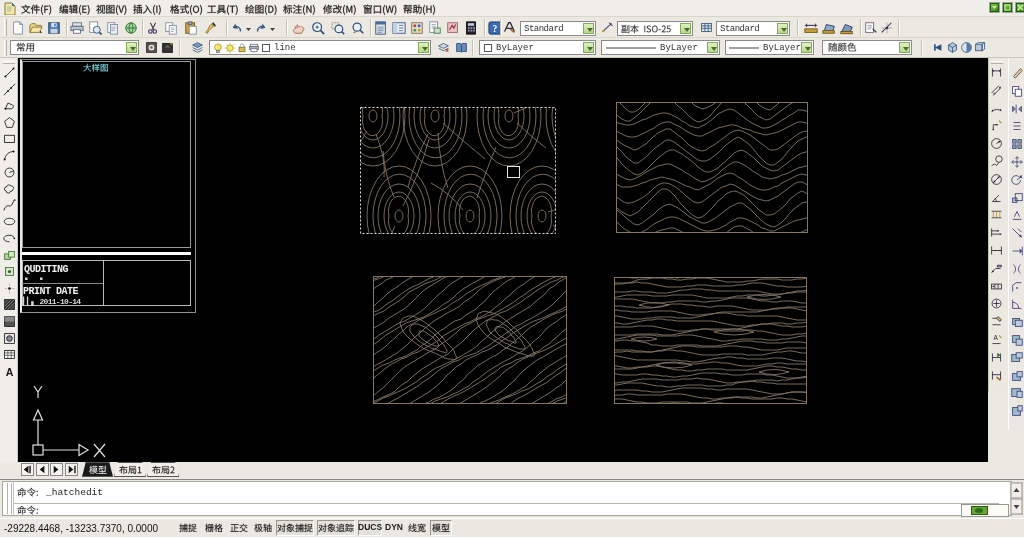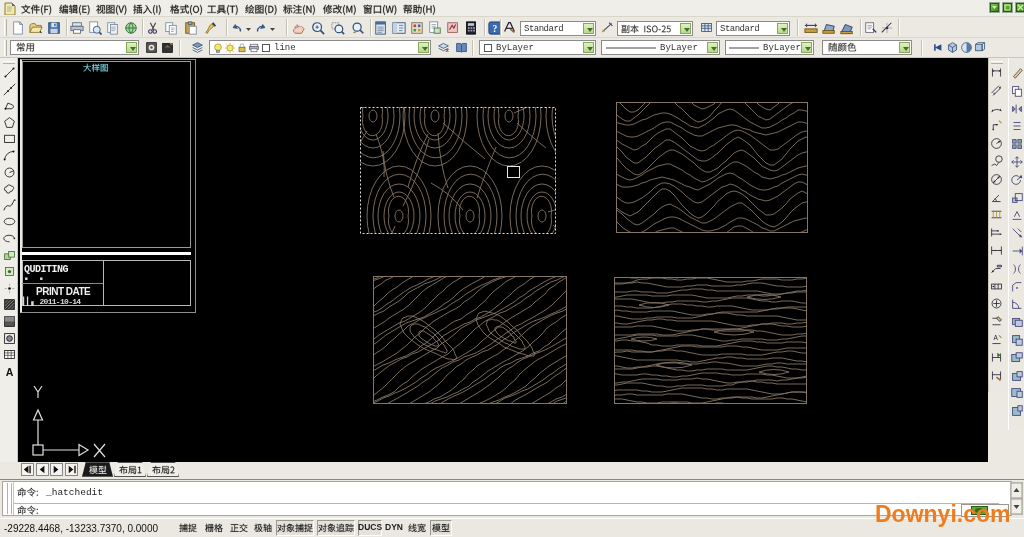--- a/index.html
+++ b/index.html
@@ -522,21 +522,21 @@
     <div class="abs" style="left:22px;top:283px;width:81px;height:1px;background:#888"></div>
     <svg class="abs " style="left:83.0px;top:63.0px" width="27" height="11" viewBox="0 0 27 11">
       <g fill="#7fd8e8" stroke="#7fd8e8" stroke-width="2.0" transform="translate(0,7.82) scale(0.0850,-0.0850)">
         <use href="#c45" x="0"></use>
         <use href="#c46" x="100"></use>
         <use href="#c9" x="200"></use>
       </g>
     </svg>
     <div class="abs" style="left:24px;top:264px;font-family:'Liberation Mono',monospace;font-size:10px;font-weight:bold;color:#f0f0f0;letter-spacing:-0.5px">QUDITING</div>
     <div class="abs" style="left:25px;top:276px;font-family:'Liberation Mono',monospace;font-size:5px;color:#ddd">■ &nbsp;&nbsp; ■</div>
-    <div class="abs" style="left:36px;top:286px;font-family:Liberation Sans, sans-serif;font-size:10px;font-weight:bold;color:#f0f0f0;letter-spacing:-0.5px">PRINT DATE</div>
+    <div class="abs" style="left:23px;top:286px;font-family:Liberation Mono, monospace;font-size:10px;font-weight:bold;color:#f0f0f0;letter-spacing:-0.5px">PRINT DATE</div>
     <div class="abs" style="left:23px;top:297px;font-family:'Liberation Mono',monospace;font-size:8px;font-weight:bold;color:#d8d8d8;letter-spacing:-0.7px">▎▎▖ 2011-10-14</div>
     <svg class="abs" style="left:360px;top:107px" width="196" height="127" viewBox="0 0 196 127">
       <defs>
         <clipPath id="cp360">
           <rect x="0" y="0" width="196" height="127"></rect>
         </clipPath>
       </defs>
       <g clip-path="url(#cp360)" fill="none" stroke="#847565" stroke-width="0.9">
         <path d="M9 9 a4 6 0 1 0 8 0 a4 6 0 1 0 -8 0"></path>
         <path d="M3 9 a10 15 0 1 0 19 0 a10 15 0 1 0 -19 0"></path>
@@ -819,21 +819,20 @@
     <div class="abs" style="left:1010px;top:482px;width:13px;height:33px;background:#ece9e2;border:1px solid #b8b5ac"></div>
     <svg class="abs" style="left:1011px;top:483px" width="11" height="31" viewBox="0 0 11 31">
       <rect x="0" y="0" width="11" height="15" fill="#f0eee8" stroke="#999"></rect>
       <rect x="0" y="16" width="11" height="15" fill="#f0eee8" stroke="#999"></rect>
       <path d="M5.5 5l3 4h-6z" fill="#444"></path>
       <path d="M5.5 26l3-4h-6z" fill="#444"></path>
     </svg>
     <div class="abs" style="left:961px;top:504px;width:48px;height:13px;background:#fbfbf8;border:1px solid #9a978e;z-index:55"></div>
     <div class="abs" style="left:971px;top:506px;width:17px;height:9px;background:#6aa33a;border:1px solid #2d5c14;z-index:56"></div>
     <div class="abs" style="left:975px;top:508px;width:8px;height:5px;background:#2d6e16;border-radius:50%;z-index:57"></div>
-    <div class="abs" style="left:875px;top:501px;z-index:60;font-size:23px;font-weight:bold;color:#ef7d1d;font-family:'Liberation Sans';letter-spacing:0px">Downyi.com</div>
     <div class="abs" style="left:0;top:518px;width:1024px;height:19px;background:#ebe8e1;border-top:1px solid #fff"></div>
     <div class="abs" style="left:4px;top:523px;font-size:10px;color:#111;font-family:'Liberation Sans';letter-spacing:0px">-29228.4468, -13233.7370, 0.0000</div>
     <div class="tbtn " style="left:176px;top:520px;width:24px"></div>
     <svg class="abs " style="left:179.0px;top:523.0px" width="19" height="11" viewBox="0 0 19 11">
       <g fill="#1a1a1a" stroke="#1a1a1a" stroke-width="1.5" transform="translate(0,8.28) scale(0.0900,-0.0900)">
         <use href="#c55" x="0"></use>
         <use href="#c56" x="100"></use>
       </g>
     </svg>
     <div class="tbtn " style="left:202px;top:520px;width:24px"></div>

